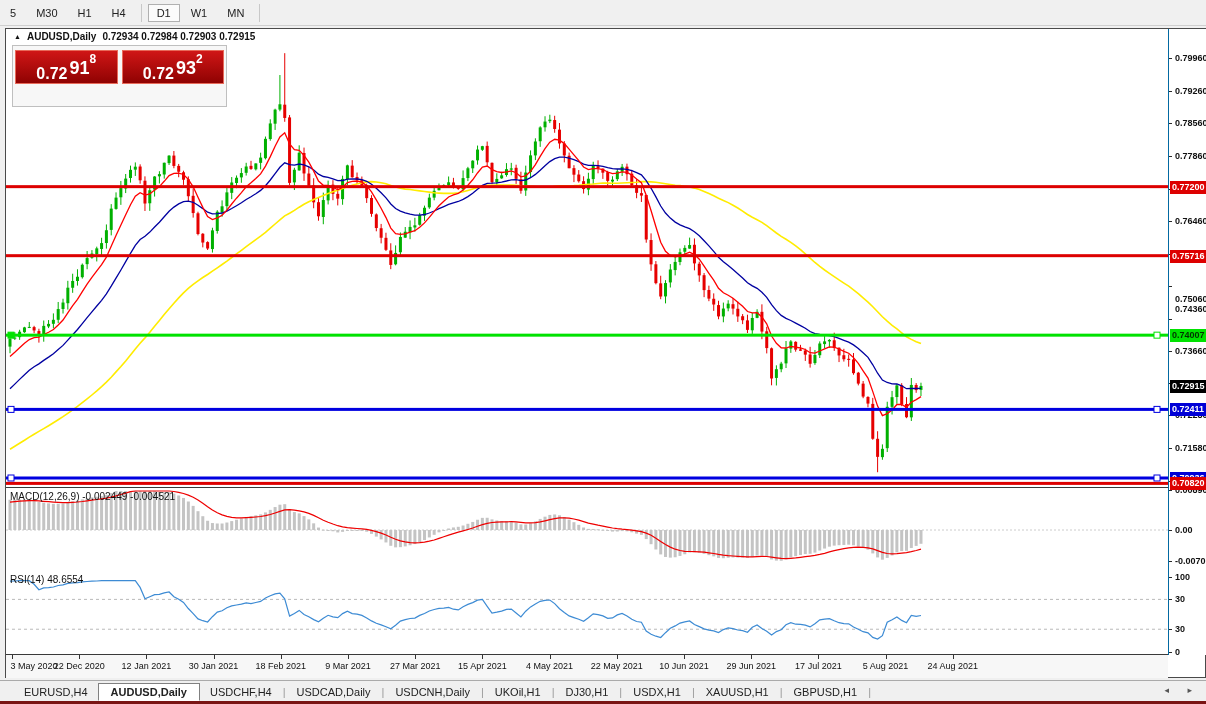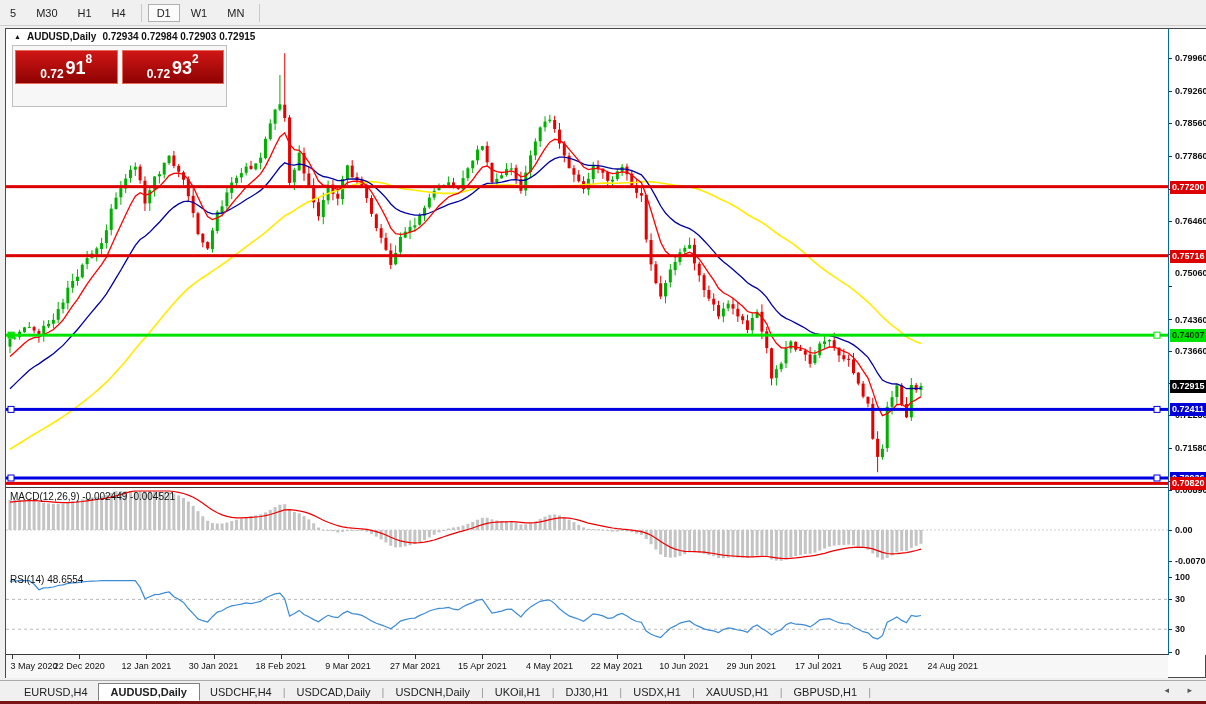--- a/index.html
+++ b/index.html
@@ -52,21 +52,21 @@
   #trade-row1 { display:flex; height:20px; gap:2px; }
   .trade-btn { width:60px; height:20px; background:linear-gradient(#ef4e3c,#cf2a1a); color:#fff; font-size:11px;
                font-weight:bold; border:1px solid #b02015; display:flex; align-items:center; justify-content:center; cursor:pointer; }
   .spin-btn { width:18px; height:20px; background:linear-gradient(#fdfdfd,#dcdcdc); border:1px solid #a8a8a8;
               font-size:7px; color:#335; display:flex; align-items:center; justify-content:center; cursor:pointer; }
   #volume-box { width:47px; height:20px; background:#fff; border:1px solid #a8a8a8; font-size:12px; color:#000;
                 display:flex; align-items:center; justify-content:center; }
   #trade-row2 { display:flex; height:34px; gap:4px; margin-top:2px; }
   .price-box { flex:1; height:34px; background:linear-gradient(#d01616,#8f0202); border:1px solid #e86a5a;
                color:#fff; display:flex; align-items:flex-end; justify-content:center; padding-bottom:2px; cursor:pointer; }
-  .price-small { font-size:12px; font-weight:bold; margin-right:2px; line-height:14px; }
+  .price-small { font-size:16px; font-weight:bold; margin-right:2px; line-height:14px; }
   .price-big { font-size:18px; font-weight:bold; line-height:26px; }
   .price-sup { font-size:12px; font-weight:bold; align-self:flex-start; margin-top:1px; }
 
   
   #tabbar { position:absolute; left:0; top:680px; width:1206px; height:22px; background:#f0f0f0;
             border-top:1px solid #aaa; display:flex; align-items:center; font-size:11px; color:#222; padding-left:14px; }
   .tab { padding:3px 10px; white-space:nowrap; cursor:pointer; }
   .tab.active { background:#fff; border:1px solid #808080; border-bottom:1px solid #fff; font-weight:bold; padding:2px 12px; }
   .tab-sep { color:#999; margin:0 1px; }
   #tab-scroll { position:absolute; right:6px; top:685px; font-size:9px; color:#555; letter-spacing:8px; }
@@ -712,23 +712,23 @@
       <div class="axis-label" style="top: 89.3953px;">0.78560</div>
       <div class="axis-tick" style="top: 94.3953px;"></div>
       <div class="axis-label" style="top: 121.953px;">0.77860</div>
       <div class="axis-tick" style="top: 126.953px;"></div>
       <div class="axis-label" style="top: 154.512px;">0.77160</div>
       <div class="axis-tick" style="top: 159.512px;"></div>
       <div class="axis-label" style="top: 187.07px;">0.76460</div>
       <div class="axis-tick" style="top: 192.07px;"></div>
       <div class="axis-label" style="top: 219.628px;">0.75760</div>
       <div class="axis-tick" style="top: 224.628px;"></div>
-      <div class="axis-label" style="top: 239px;">0.75060</div>
+      <div class="axis-label" style="top: 265px;">0.75060</div>
       <div class="axis-tick" style="top: 257.186px;"></div>
-      <div class="axis-label" style="top: 286px;">0.74360</div>
+      <div class="axis-label" style="top: 275px;">0.74360</div>
       <div class="axis-tick" style="top: 289.744px;"></div>
       <div class="axis-label" style="top: 317.302px;">0.73660</div>
       <div class="axis-tick" style="top: 322.302px;"></div>
       <div class="axis-label" style="top: 349.395px;">0.72970</div>
       <div class="axis-tick" style="top: 354.395px;"></div>
       <div class="axis-label" style="top: 381.488px;">0.72280</div>
       <div class="axis-tick" style="top: 386.488px;"></div>
       <div class="axis-label" style="top: 414.047px;">0.71580</div>
       <div class="axis-tick" style="top: 419.047px;"></div>
       <div class="axis-label" style="top: 446.605px;">0.70880</div>

